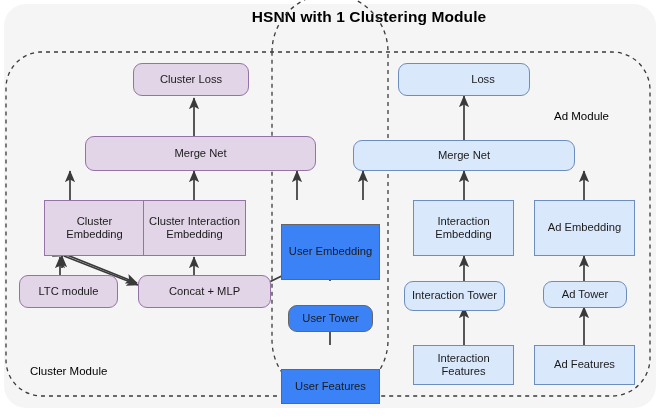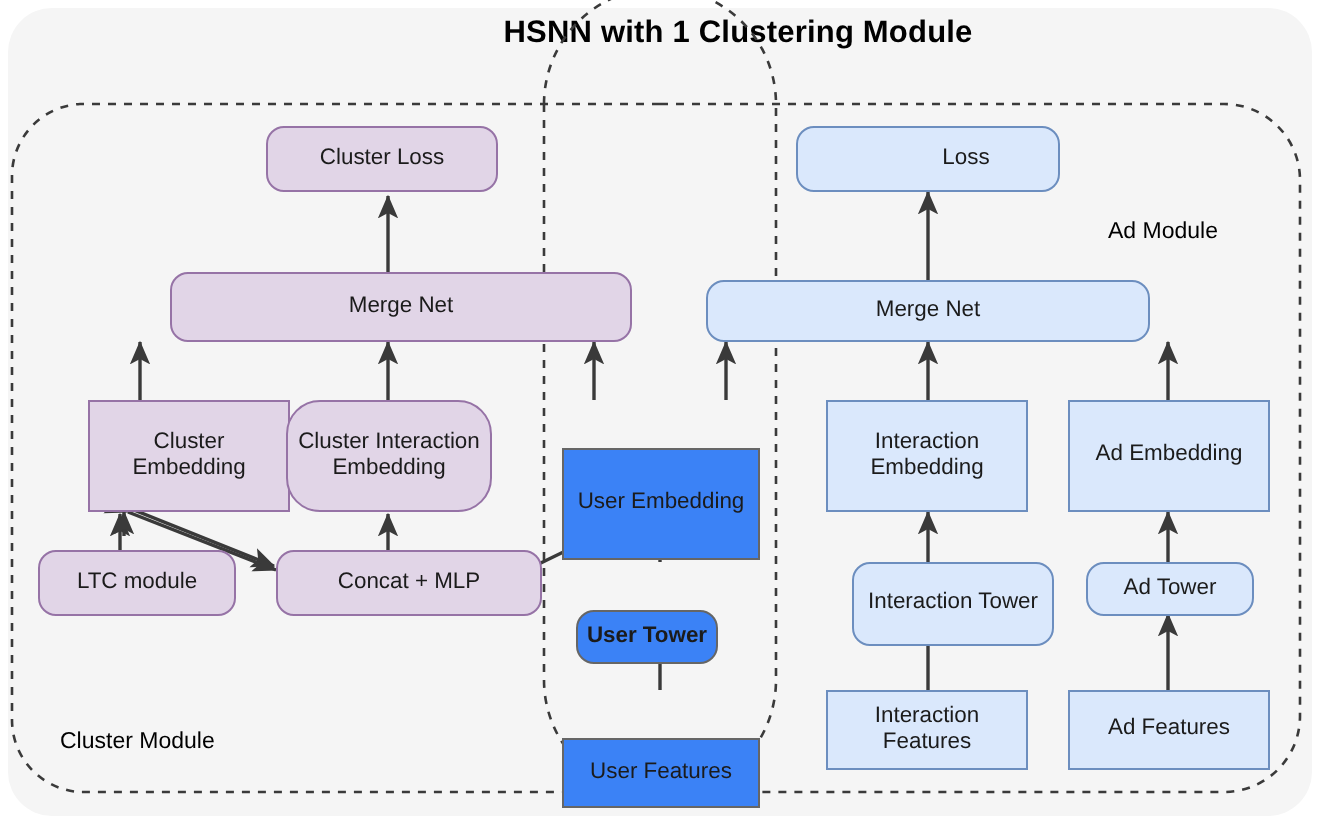--- a/index.html
+++ b/index.html
@@ -72,41 +72,41 @@
 
   <div class="modlabel" style="left:30px;top:351px;">Cluster Module</div>
   <div class="modlabel" style="left:554px;top:96px;">Ad Module</div>
 
   <div class="node purple rounded" style="left:133px;top:63px;width:116px;height:33px;">Cluster Loss</div>
 
   <div class="node purple rounded" style="left:85px;top:136px;width:231px;height:35px;">Merge Net</div>
 
   <div class="node purple sharp" style="left:20px;top:200px;width:101px;height:56px;margin-left:24px;">Cluster Embedding</div>
 
-  <div class="node purple sharp" style="left:143px;top:200px;width:103px;height:56px;border-radius:17px;">Cluster Interaction Embedding</div>
+  <div class="node purple sharp" style="left:143px;top:200px;width:103px;height:56px;">Cluster Interaction Embedding</div>
 
   <div class="node purple rounded" style="left:19px;top:275px;width:99px;height:33px;">LTC module</div>
 
   <div class="node purple rounded" style="left:138px;top:275px;width:133px;height:33px;">Concat + MLP</div>
 
   <div class="node gray sharp" style="left:281px;top:200px;width:99px;height:56px;">User Embedding</div>
 
-  <div class="node gray rounded" style="left:288px;top:281px;width:71px;height:27px;font-weight:bold;">User Tower</div>
+  <div class="node gray rounded" style="left:288px;top:281px;width:85px;height:27px;">User Tower</div>
 
   <div class="node gray sharp" style="left:281px;top:345px;width:99px;height:35px;">User Features</div>
 
   <div class="node blue rounded" style="left:398px;top:63px;width:132px;height:33px;padding-left:41px;">Loss</div>
 
   <div class="node blue rounded" style="left:353px;top:140px;width:222px;height:31px;">Merge Net</div>
 
   <div class="node blue sharp" style="left:413px;top:200px;width:101px;height:56px;">Interaction Embedding</div>
 
   <div class="node blue sharp" style="left:534px;top:200px;width:101px;height:56px;">Ad Embedding</div>
 
-  <div class="node blue rounded" style="left:426px;top:281px;width:101px;height:42px;">Interaction Tower</div>
+  <div class="node blue rounded" style="left:404px;top:281px;width:101px;height:30px;">Interaction Tower</div>
 
   <div class="node blue rounded" style="left:543px;top:281px;width:84px;height:27px;">Ad Tower</div>
 
   <div class="node blue sharp" style="left:413px;top:345px;width:101px;height:40px;">Interaction Features</div>
 
   <div class="node blue sharp" style="left:534px;top:345px;width:101px;height:40px;">Ad Features</div>
 
 </div>
 
 </body></html>

